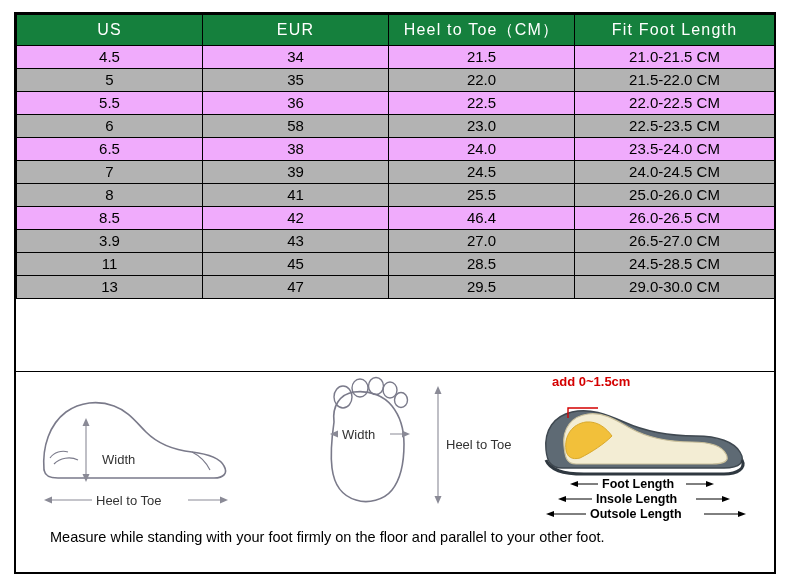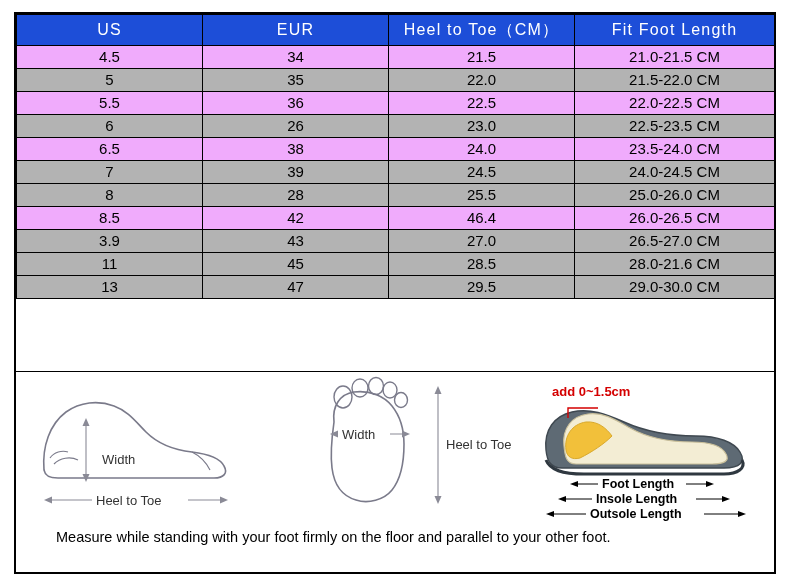--- a/index.html
+++ b/index.html
@@ -44,21 +44,21 @@
   table.size-table td {
     border: 1px solid #000;
     text-align: center;
     font-size: 15px;
     height: 22px;
     padding: 0;
     line-height: 22px;
     font-family: "Liberation Sans", sans-serif;
   }
   table.size-table thead th {
-    background: #1d4ed8;
+    background: #15803d;
     color: #fff;
     font-size: 16px;
     height: 30px;
     line-height: 30px;
     font-weight: normal;
     letter-spacing: 1.2px;
   }
   table.size-table tbody tr.odd td {
     background: #f0abfc;
   }
@@ -84,30 +84,30 @@
   .panel {
     position: absolute;
     top: 0;
   }
   .panel-side { left: 8px;  width: 252px; height: 150px; }
   .panel-top  { left: 272px; width: 230px; height: 150px; }
   .panel-fit  { left: 512px; width: 240px; height: 150px; }
 
   .note {
     position: absolute;
-    left: 40px;
+    left: 34px;
     top: 157px;
     font-size: 14.5px;
     color: #000;
     font-family: "Liberation Sans", sans-serif;
   }
   .add-label {
     position: absolute;
     left: 24px;
-    top: 12px;
+    top: 2px;
     font-size: 13px;
     color: #d40000;
     font-weight: bold;
     font-family: "Liberation Sans", sans-serif;
   }
   svg { display: block; }
   .lbl {
     font-family: "Liberation Sans", sans-serif;
     font-size: 13px;
     fill: #333;
@@ -154,59 +154,59 @@
         <td>21.5-22.0 CM</td>
       </tr>
       <tr class="odd">
         <td>5.5</td>
         <td>36</td>
         <td>22.5</td>
         <td>22.0-22.5 CM</td>
       </tr>
       <tr class="even">
         <td>6</td>
-        <td>26</td>
+        <td>58</td>
         <td>23.0</td>
         <td>22.5-23.5 CM</td>
       </tr>
       <tr class="odd">
         <td>6.5</td>
         <td>38</td>
         <td>24.0</td>
         <td>23.5-24.0 CM</td>
       </tr>
       <tr class="even">
         <td>7</td>
         <td>39</td>
         <td>24.5</td>
         <td>24.0-24.5 CM</td>
       </tr>
       <tr class="even">
         <td>8</td>
-        <td>28</td>
+        <td>41</td>
         <td>25.5</td>
         <td>25.0-26.0 CM</td>
       </tr>
       <tr class="odd">
         <td>8.5</td>
         <td>42</td>
         <td>46.4</td>
         <td>26.0-26.5 CM</td>
       </tr>
       <tr class="even">
         <td>3.9</td>
         <td>43</td>
         <td>27.0</td>
         <td>26.5-27.0 CM</td>
       </tr>
       <tr class="even">
         <td>11</td>
         <td>45</td>
         <td>28.5</td>
-        <td>28.0-21.6 CM</td>
+        <td>24.5-28.5 CM</td>
       </tr>
       <tr class="even">
         <td>13</td>
         <td>47</td>
         <td>29.5</td>
         <td>29.0-30.0 CM</td>
       </tr>
     </tbody>
   </table>
 

